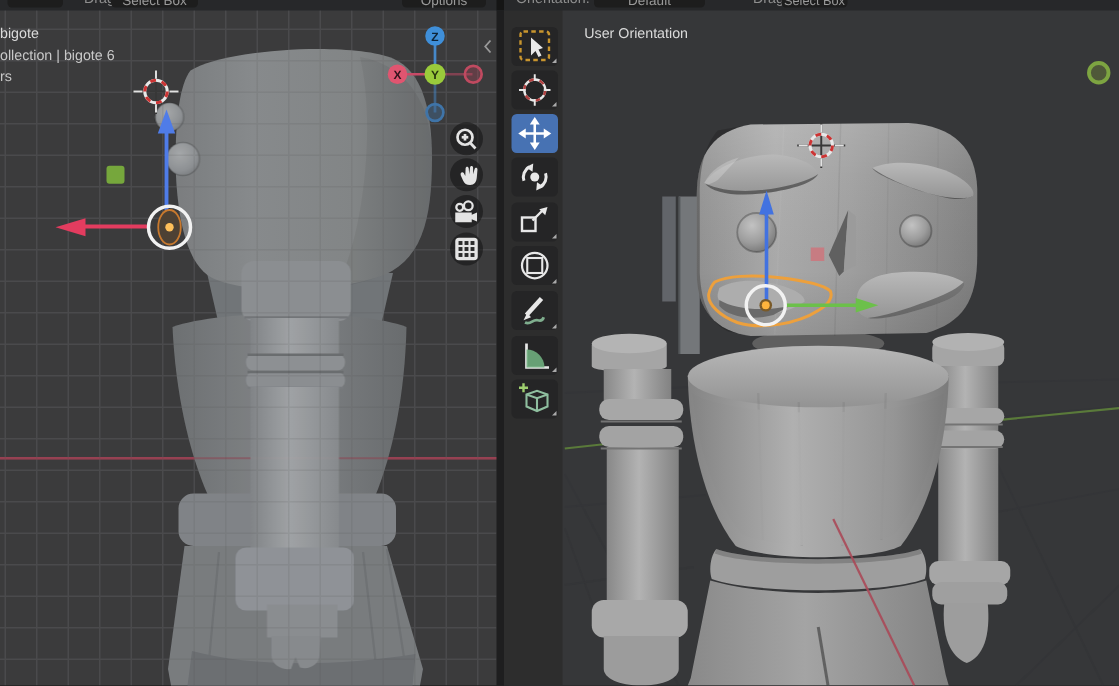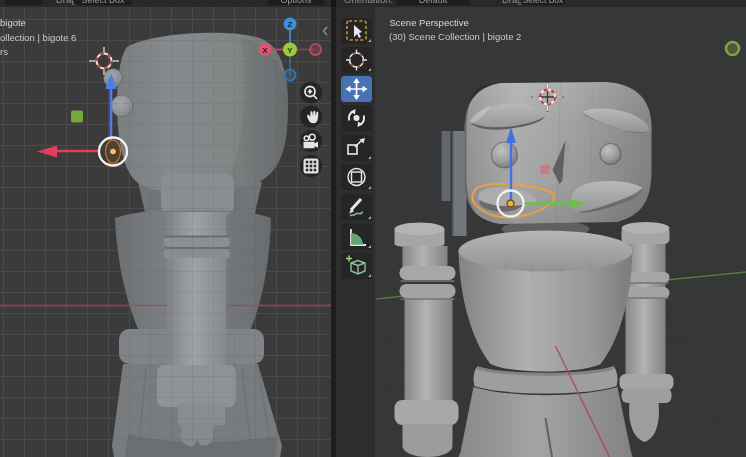--- a/index.html
+++ b/index.html
@@ -305,22 +305,21 @@
   <line x1="-15" y1="0" x2="-9" y2="0"></line>
           <line x1="9" y1="0" x2="15" y2="0"></line>
  </g>
 </g>
 
 <line x1="555" y1="346" x2="609" y2="457" stroke="#aa4a58" stroke-width="1.5" opacity="0.9"></line>
 
 <circle cx="732" cy="48.5" r="6.5" stroke="#7da441" stroke-width="2.6" fill="#4f5839"></circle>
 </svg>
 
-<div class="ovtext" style="left:389.5px;top:17px;color:#dadada">Scene Perspective</div>
-<div class="ovtext" style="left:389px;top:30.5px;color:#c9c9c9">(30) Scene Collection | bigote 2</div>
+<div class="ovtext" style="left:389.5px;top:17px;color:#dadada">User Orientation</div>
 
 <div class="abs" style="left:336px;top:6px;width:38.5px;height:451px;background:#2d2d2d"></div>
 <div id="toolbar">
       <div class="abs" style="left:341px;top:17.5px;width:31px;height:26px;background:#252526;border-radius:3.5px;overflow:hidden"><svg width="31" height="26">
           <rect x="6" y="3" width="19" height="19" rx="2" fill="none" stroke="#c8952e" stroke-width="1.6" stroke-dasharray="3 2.2"></rect>
           <path d="M13,7 L13,19 L16,16 L18,20 L20,19 L18,15 L21,14 Z" fill="#e8e8e8"></path>
         </svg><div style="position:absolute;right:1.5px;bottom:1.5px;width:0;height:0;border-left:3.5px solid transparent;border-bottom:3.5px solid #aaa"></div></div>
       <div class="abs" style="left:341px;top:46.8px;width:31px;height:26px;background:#252526;border-radius:3.5px;overflow:hidden"><svg width="31" height="26">
           <circle cx="15.5" cy="13" r="7" stroke="#e8e8e8" stroke-width="1.6" fill="none"></circle>
           <circle cx="15.5" cy="13" r="7" stroke="#b04040" stroke-width="1.6" fill="none" stroke-dasharray="3.6 3.6"></circle>

